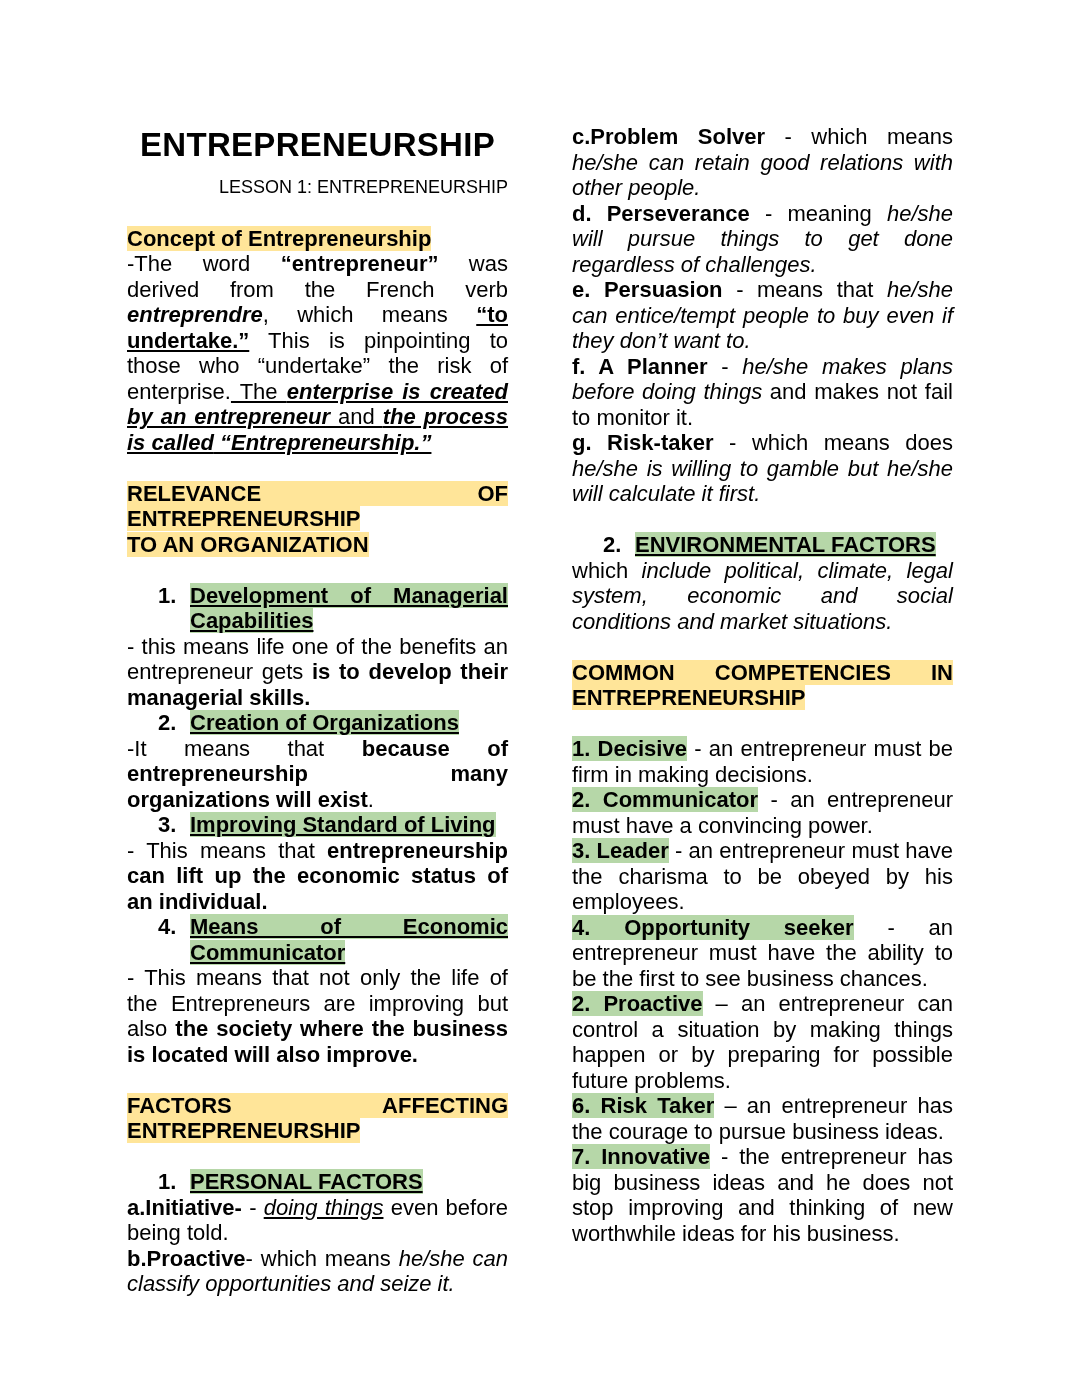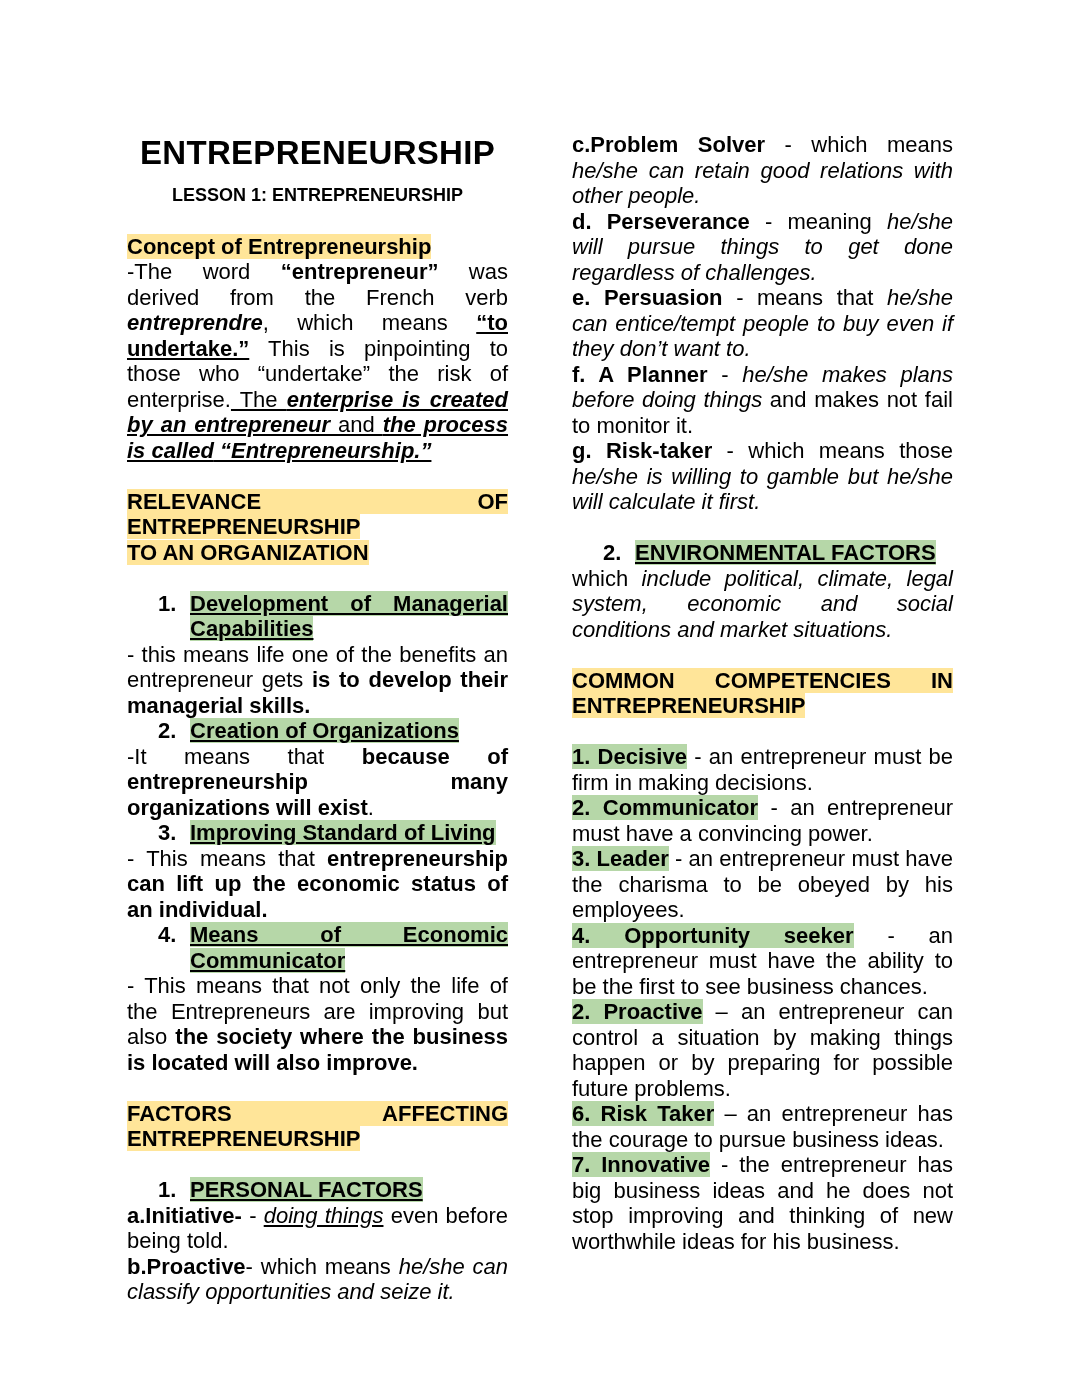--- a/index.html
+++ b/index.html
@@ -14,35 +14,35 @@
     font-family:"Liberation Sans", sans-serif;
   }
   .page{
     position:relative;
     width:1080px;height:1397px;
     background:#ffffff;
     overflow:hidden;
   }
   .columns{
     position:absolute;
-    left:127px;top:132px;
+    left:127px;top:124px;
     width:826px;
     display:flex;
     gap:64px;
     align-items:flex-start;
   }
   .col{width:381px;flex:0 0 381px;}
   .block{font-size:22px;line-height:25.5px;}
   .gap{height:25.5px;}
   .line{text-align:justify;}
   .line.stretch{text-align-last:justify;}
   .title{font-size:33px;line-height:42px;font-weight:bold;margin-bottom:8px;letter-spacing:0.3px;}
   .title .line{text-align:center;text-align-last:center;}
   .subtitle{font-size:18px;line-height:26px;}
-  .subtitle .line{text-align:center;font-weight:bold;}
+  .subtitle .line{text-align:right;}
   .listhead{position:relative;padding-left:63px;}
   .listhead .num{position:absolute;left:31px;top:0;font-weight:bold;}
   .b{font-weight:bold;}
   .i{font-style:italic;}
   .u{text-decoration:underline;}
   .hl-y{background:var(--hl-y);}
   .hl-g{background:var(--hl-g);}
 </style>
 </head>
 <body style="background: rgb(255, 255, 255);">
@@ -122,21 +122,21 @@
         <div class="block p">
           <div class="line"><span class="seg b">d. Perseverance</span><span class="seg"> - meaning </span><span class="seg i">he/she will pursue things to get done regardless of challenges.</span></div>
         </div>
         <div class="block p">
           <div class="line"><span class="seg b">e. Persuasion</span><span class="seg"> - means that </span><span class="seg i">he/she can entice/tempt people to buy even if they don’t want to.</span></div>
         </div>
         <div class="block p">
           <div class="line"><span class="seg b">f. A Planner</span><span class="seg"> - </span><span class="seg i">he/she makes plans before doing things</span><span class="seg"> and makes not fail to monitor it.</span></div>
         </div>
         <div class="block p">
-          <div class="line"><span class="seg b">g. Risk-taker</span><span class="seg"> - which means those </span><span class="seg i">he/she is willing to gamble but he/she will calculate it first.</span></div>
+          <div class="line"><span class="seg b">g. Risk-taker</span><span class="seg"> - which means does </span><span class="seg i">he/she is willing to gamble but he/she will calculate it first.</span></div>
         </div>
         <div class="block gap"></div>
         <div class="block listhead">
           <span class="num">2.</span>
           <div class="line"><span class="seg b u hl-g">ENVIRONMENTAL FACTORS</span></div>
         </div>
         <div class="block p">
           <div class="line"><span class="seg">which </span><span class="seg i">include political, climate, legal system, economic and social conditions and market situations.</span></div>
         </div>
         <div class="block gap"></div>

